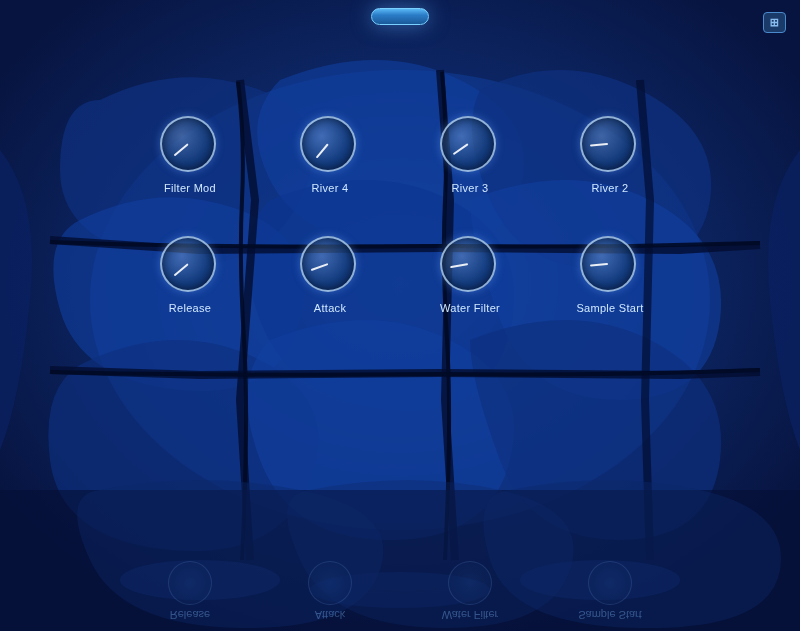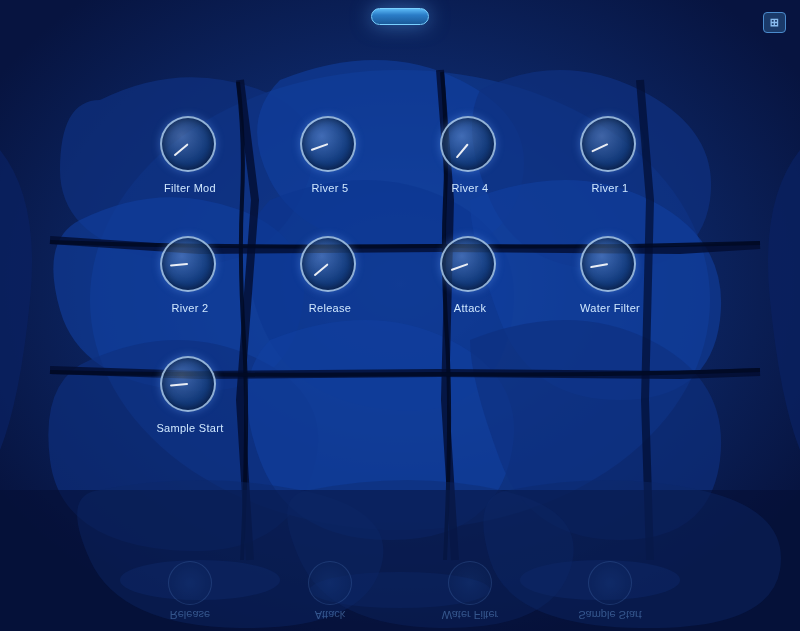--- a/index.html
+++ b/index.html
@@ -270,40 +270,32 @@
         <div class="knob-wrapper">
           <div class="knob-circle">
             <div class="knob-indicator" style="transform: rotate(-130deg); transform-origin: center bottom; bottom: 50%;"></div>
           </div>
         </div>
         <div class="knob-label">Filter Mod</div>
       </div>
       <div class="knob-cell">
         <div class="knob-wrapper">
           <div class="knob-circle">
-            <div class="knob-indicator" style="transform: rotate(-110deg); transform-origin: center bottom; bottom: 50%;"></div>
-          </div>
-        </div>
-        <div class="knob-label">River 5</div>
-      </div>
-      <div class="knob-cell">
-        <div class="knob-wrapper">
-          <div class="knob-circle">
             <div class="knob-indicator" style="transform: rotate(-140deg); transform-origin: center bottom; bottom: 50%;"></div>
           </div>
         </div>
         <div class="knob-label">River 4</div>
       </div>
       <div class="knob-cell">
         <div class="knob-wrapper">
           <div class="knob-circle">
-            <div class="knob-indicator" style="transform: rotate(-115deg); transform-origin: center bottom; bottom: 50%;"></div>
-          </div>
-        </div>
-        <div class="knob-label">River 1</div>
+            <div class="knob-indicator" style="transform: rotate(-125deg); transform-origin: center bottom; bottom: 50%;"></div>
+          </div>
+        </div>
+        <div class="knob-label">River 3</div>
       </div>
       <div class="knob-cell">
         <div class="knob-wrapper">
           <div class="knob-circle">
             <div class="knob-indicator" style="transform: rotate(-95deg); transform-origin: center bottom; bottom: 50%;"></div>
           </div>
         </div>
         <div class="knob-label">River 2</div>
       </div>
       <div class="knob-cell">

